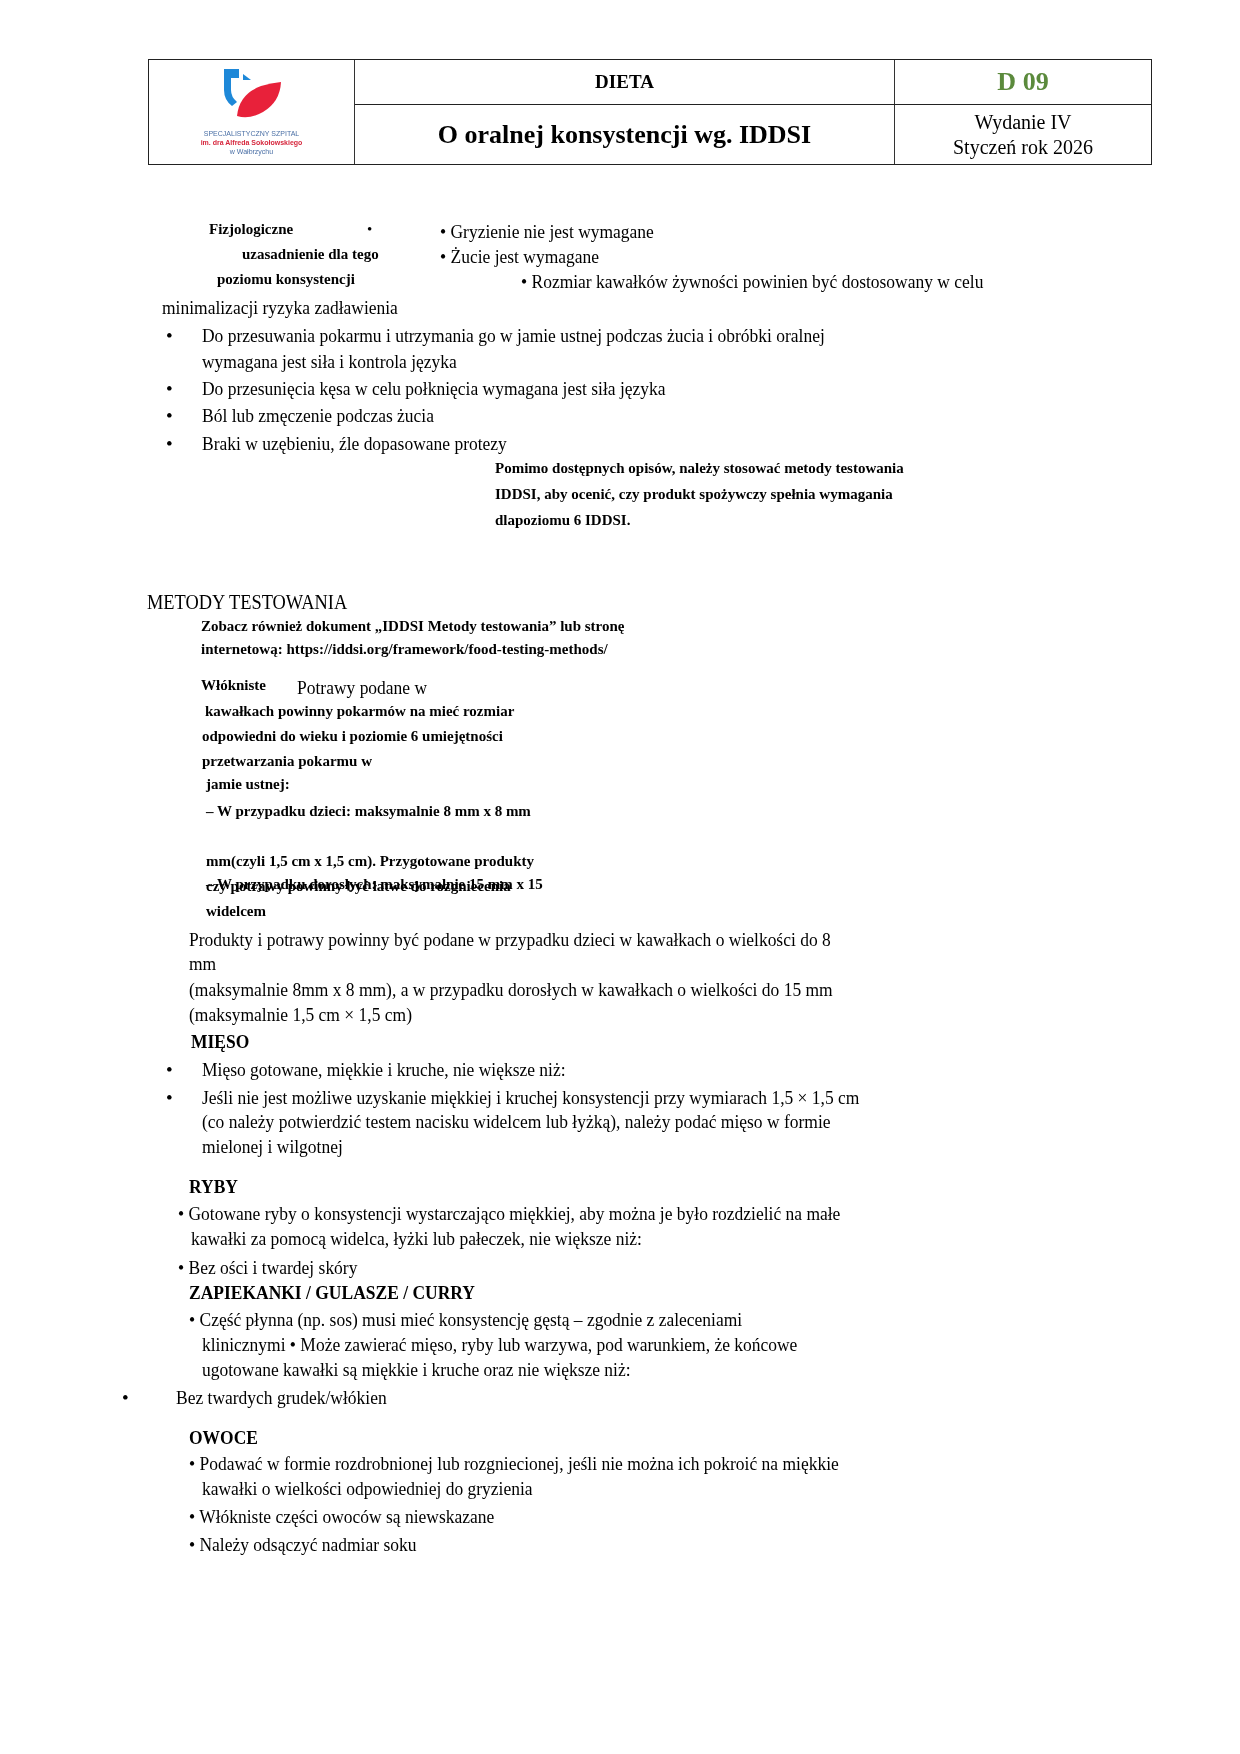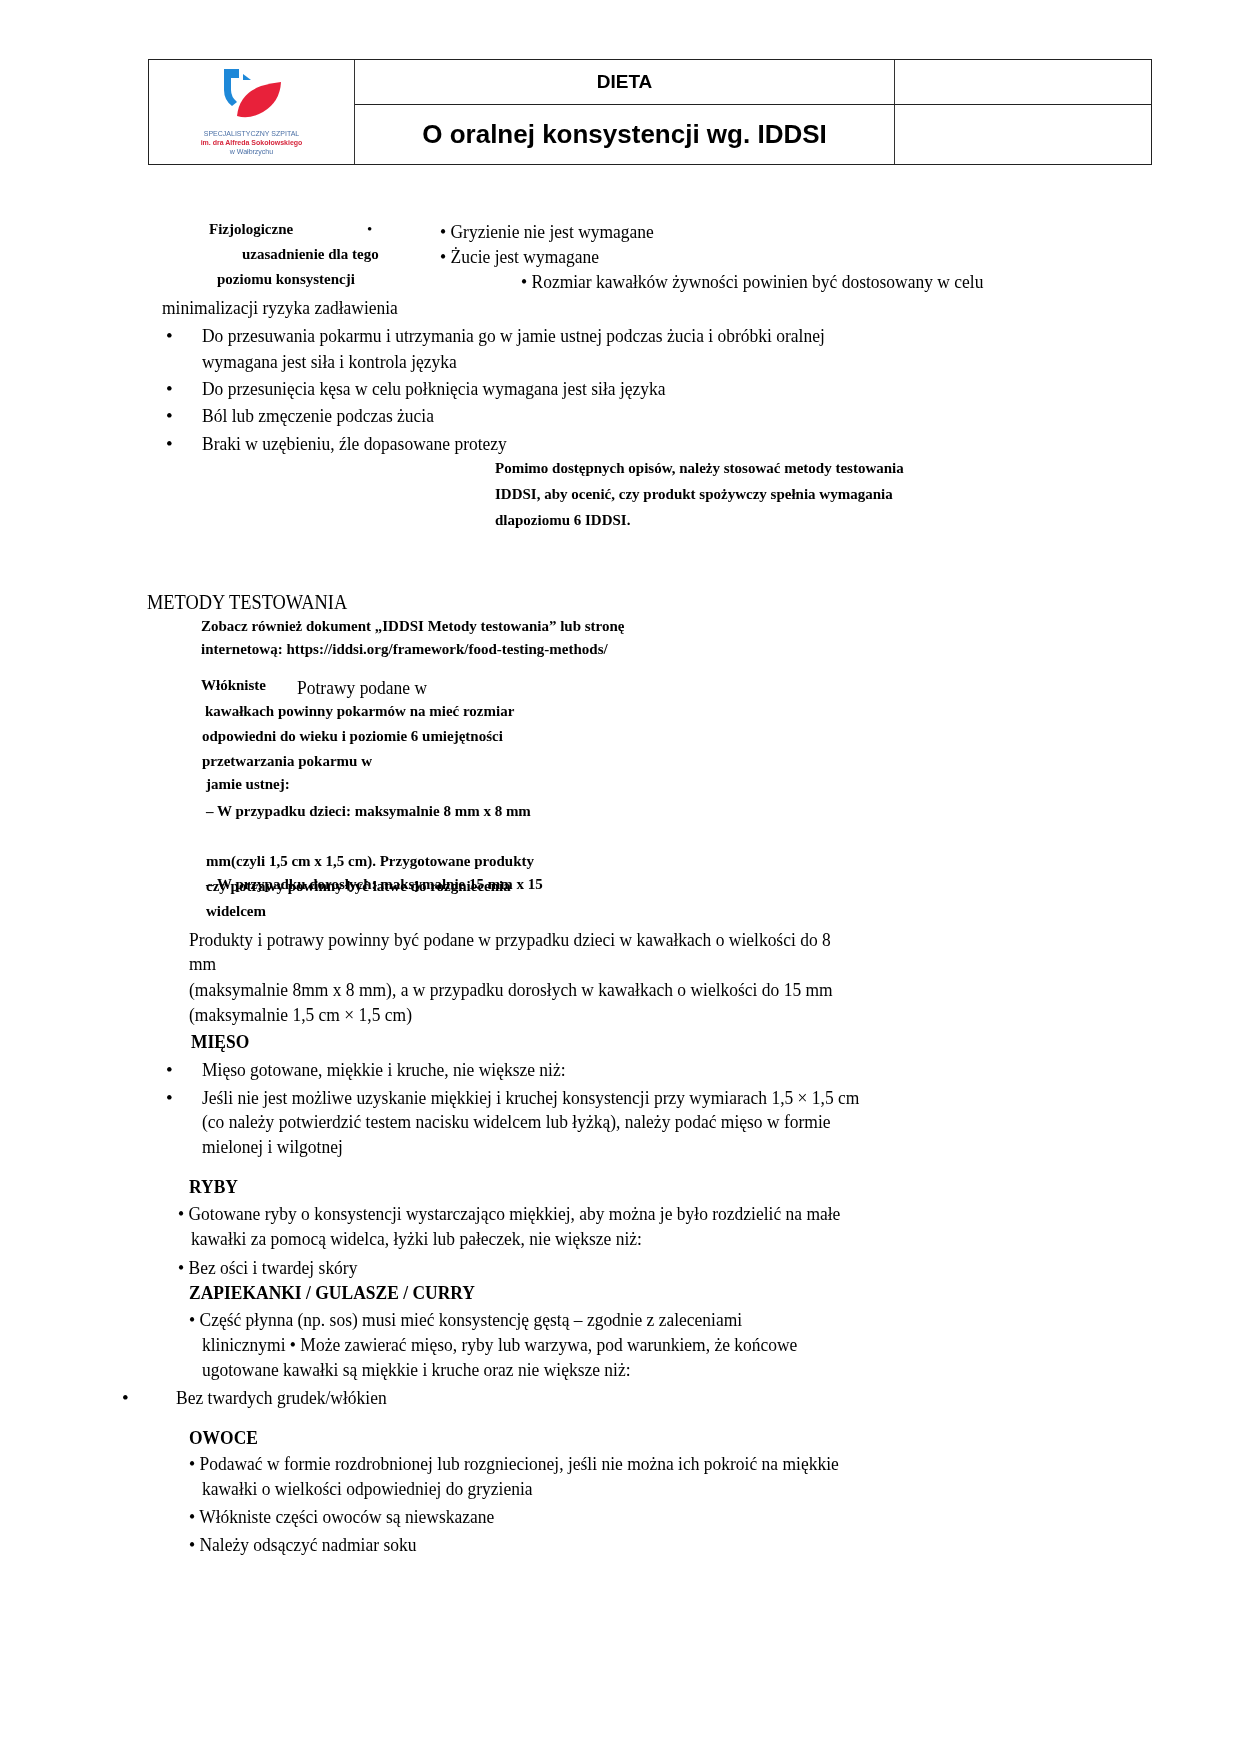--- a/index.html
+++ b/index.html
@@ -10,21 +10,21 @@
     .b { font-weight: bold; }
     .nb { font-size: 19px; transform: scaleX(0.92); transform-origin: left top; }
     .bul { position: absolute; font-size: 19px; line-height: 1; }
 
     
     .hdr { position: absolute; left: 148px; top: 59px; width: 1004px; height: 106px;
            border: 1.5px solid #222; box-sizing: border-box; }
     .hdr .vline { position: absolute; top: 0; bottom: 0; width: 0; border-left: 1.5px solid #333; }
     .hdr .hline { position: absolute; height: 0; border-top: 1.5px solid #222; }
     .hdr .cell { position: absolute; display: flex; align-items: center; justify-content: center;
-                 text-align: right; font-family: Liberation Sans, sans-serif; }
+                 text-align: right; font-family: Liberation Serif, serif; }
     .logo { position: absolute; left: 0; top: 0; width: 205px; height: 104px; }
     .logo-text { position: absolute; left: 0; width: 205px; text-align: center;
                  font-family: "Liberation Sans", sans-serif; font-size: 7px; line-height: 1; }
   </style>
 </head>
 <body>
 
 <div class="hdr">
   <div class="logo">
     <svg width="205" height="70" viewBox="0 0 205 70" style="position:absolute;left:0;top:0;">
@@ -34,21 +34,26 @@
     </svg>
     <div class="logo-text" style="top:70px;color:#4a6fa5;">SPECJALISTYCZNY SZPITAL</div>
     <div class="logo-text" style="top:79px;color:#d6263c;font-weight:bold;">im. dra Alfreda Sokołowskiego</div>
     <div class="logo-text" style="top:88px;color:#4a6fa5;">w Wałbrzychu</div>
   </div>
   <div class="vline" style="left:205px;"></div>
   <div class="vline" style="left:745px;"></div>
   <div class="hline" style="left:206px;right:0;top:44px;"></div>
 
   <div class="cell b" style="left:206px;width:539px;top:0;height:44px;font-size:19px;">DIETA</div>
+  <div class="cell b" style="left:746px;width:256px;top:0;height:44px;font-size:26px;color:#5b8a3c;">D 09</div>
   <div class="cell b" style="left:206px;width:539px;top:45px;height:59px;font-size:26px;">O oralnej konsystencji wg. IDDSI</div>
+  <div class="cell" style="left:746px;width:256px;top:45px;height:59px;font-size:20px;flex-direction:column;line-height:1.25;">
+    <span>Wydanie IV</span>
+    <span>Styczeń rok 2026</span>
+  </div>
 </div>
 
 <div class="abs t b" style="left:209px;top:222px;">Fizjologiczne</div>
 <div class="abs t" style="left:367px;top:222px;">•</div>
 <div class="abs t b" style="left:208px;top:247px;margin-left:34px;">uzasadnienie dla tego</div>
 <div class="abs t b" style="left:217px;top:272px;">poziomu konsystencji</div>
 
 <div class="abs nb" style="left:440px;top:222px;">• Gryzienie nie jest wymagane</div>
 <div class="abs nb" style="left:440px;top:247px;">• Żucie jest wymagane</div>
 <div class="abs nb" style="left:521px;top:272px;">• Rozmiar kawałków żywności powinien być dostosowany w celu</div>

